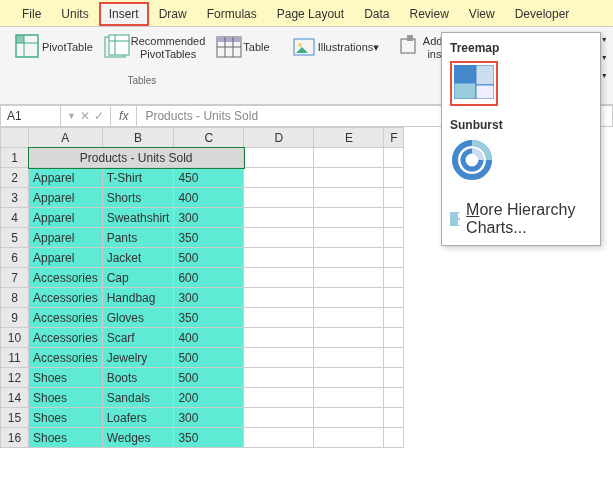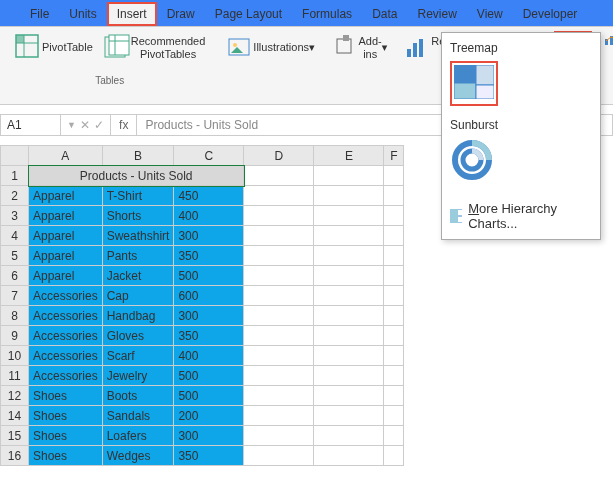--- a/index.html
+++ b/index.html
@@ -1,61 +1,61 @@
 <!DOCTYPE html>
 <html><head>
 <meta charset="utf-8">
 <style>
 *{margin:0;padding:0;box-sizing:border-box}
 body{font-family:"Segoe UI",Arial,sans-serif;font-size:12px;background:#fff;width:613px;height:500px;overflow:hidden;color:#333}
-.tabs{display:flex;background:#3b82f6;border-bottom:1px solid #ccc;padding:2px 20px 0}
+.tabs{display:flex;background:#fef9c3;border-bottom:1px solid #ccc;padding:2px 12px 0}
 .tab{padding:5px 10px;cursor:pointer;font-size:12px}
 .tab.active{border:2px solid #e74c3c;background:#f3f3f3;padding:3px 8px}
 .ribbon{display:flex;background:#f5f5f5;border-bottom:1px solid #ccc;padding:4px 6px 0;align-items:flex-start;height:78px}
 .rgroup{display:flex;flex-direction:column;align-items:center;padding:0 4px}
 .rrow{display:flex;align-items:flex-start;gap:2px}
 .rbtn{display:flex;align-items:center;padding:2px 4px;cursor:pointer;font-size:11px;text-align:center;line-height:1.2}
 .rbtn svg{margin-bottom:2px}
 .rsep{width:1px;background:#ccc;height:62px;margin:0 4px}
 .grplabel{font-size:10px;color:#666;text-align:center;margin-top:10px}
 .smallbtns{display:flex;flex-direction:column;gap:2px;padding:0 4px}
 .smallbtn{display:flex;align-items:center;gap:2px;padding:1px 4px;cursor:pointer}
 .dropdown{position:absolute;right:12px;top:32px;width:160px;background:#fff;border:1px solid #aaa;box-shadow:2px 2px 6px rgba(0,0,0,.2);padding:8px;z-index:10}
-.ddtitle{font-weight:400;font-size:12px;margin-bottom:6px}
+.ddtitle{font-weight:700;font-size:12px;margin-bottom:6px}
 .ddicon{border:2px solid #e74c3c;display:inline-block;padding:2px;margin-bottom:12px;cursor:pointer}
 .ddicon2{display:inline-block;padding:2px;margin-bottom:12px;cursor:pointer}
-.ddlink{font-size:13px;color:#333;cursor:pointer;display:flex;align-items:center;gap:6px;padding-top:4px}
+.ddlink{font-size:16px;color:#333;cursor:pointer;display:flex;align-items:center;gap:6px;padding-top:4px}
 .ddlink u{text-decoration:underline}
-.namebox{display:flex;border:1px solid #ccc;height:22px;align-items:center;margin:9px 0}
+.namebox{display:flex;border:1px solid #ccc;height:22px;align-items:center;margin:0 0}
 .namecell{width:60px;padding:0 6px;border-right:1px solid #ccc;font-size:12px;height:100%;display:flex;align-items:center}
-.fxlabel{padding:0 8px;color:#666;border-right:1px solid #ccc;height:100%;display:flex;align-items:center}
+.fxlabel{padding:0 8px;font-style:italic;color:#666;border-right:1px solid #ccc;height:100%;display:flex;align-items:center}
 .fxbtns{display:flex;gap:4px;padding:0 6px;color:#aaa;border-right:1px solid #ccc;height:100%;align-items:center}
 .formula{padding:0 8px;font-size:12px;color:#888}
 .grid{position:relative}
 table{border-collapse:collapse;font-size:12px}
 th,td{border:1px solid #ccc;height:20px;padding:0 4px;text-align:left;white-space:nowrap}
 th{background:#e8e8e8;font-weight:normal;text-align:center;width:70px}
 .rowhdr{background:#e8e8e8;text-align:center;width:28px;font-weight:normal}
-.sel{background:#0ea5e9}
+.sel{background:#5eead4}
 .selborder{outline:1px solid #1a7f3c}
 td.num{}
 .merged{text-align:center;background:#d8d8d8}
 .colD,.colE,.colF{width:70px}
 .hliteHier{border:2px solid #e74c3c;padding:1px}
 </style>
 </head>
 <body>
 
 <div class="tabs">
   <div class="tab">File</div>
   <div class="tab">Units</div>
   <div class="tab active">Insert</div>
   <div class="tab">Draw</div>
+  <div class="tab">Formulas</div>
   <div class="tab">Page Layout</div>
-  <div class="tab">Formulas</div>
   <div class="tab">Data</div>
   <div class="tab">Review</div>
   <div class="tab">View</div>
   <div class="tab">Developer</div>
 </div>
 
 <div class="ribbon">
   <div class="rgroup">
     <div class="rrow">
       <div class="rbtn">
@@ -70,20 +70,30 @@
       <div class="rbtn">
         <svg width="28" height="28">
             <rect x="2" y="4" width="20" height="20" fill="none" stroke="#4a8"></rect>
             <rect x="6" y="2" width="20" height="20" fill="#fff" stroke="#4a8"></rect>
             <line x1="12" y1="2" x2="12" y2="22" stroke="#4a8"></line>
             <line x1="6" y1="8" x2="26" y2="8" stroke="#4a8"></line>
           </svg>
         <span style="white-space:pre">Recommended
 PivotTables</span>
       </div>
+      <div class="rbtn">
+        <svg width="28" height="28">
+            <rect x="2" y="4" width="24" height="20" fill="none" stroke="#666"></rect>
+            <rect x="2" y="4" width="24" height="5" fill="#aac"></rect>
+            <line x1="10" y1="4" x2="10" y2="24" stroke="#666"></line>
+            <line x1="18" y1="4" x2="18" y2="24" stroke="#666"></line>
+            <line x1="2" y1="14" x2="26" y2="14" stroke="#666"></line>
+          </svg>
+        <span>Table</span>
+      </div>
     </div>
     <div class="grplabel">Tables</div>
   </div>
   <div class="rsep"></div>
   <div class="rbtn">
     <svg width="28" height="28">
         <rect x="4" y="6" width="20" height="16" fill="none" stroke="#48c"></rect>
         <circle cx="10" cy="12" r="2" fill="#fc6"></circle>
         <path d="M6 20 L12 14 L18 20 Z" fill="#4a8"></path>
       </svg>

